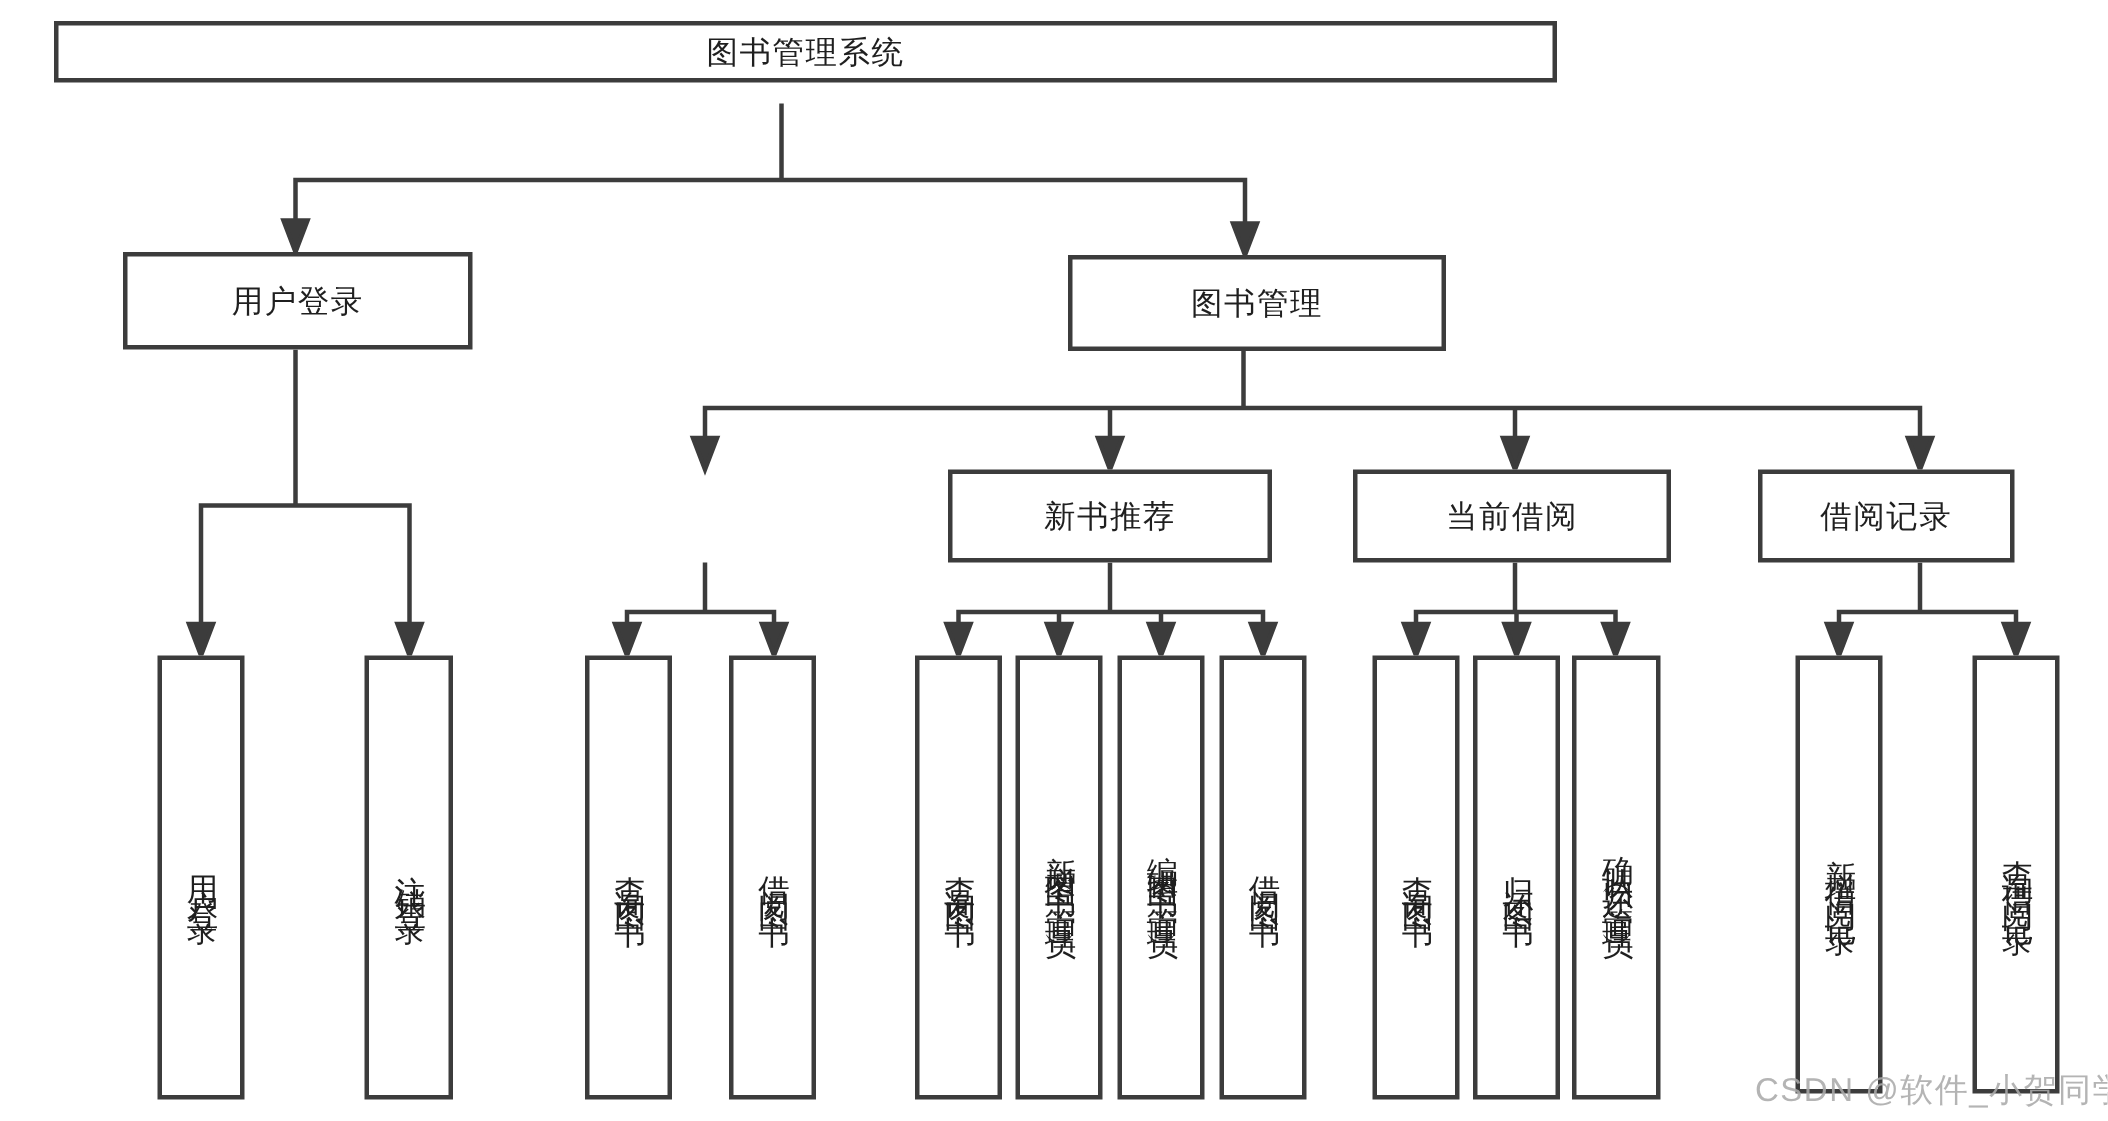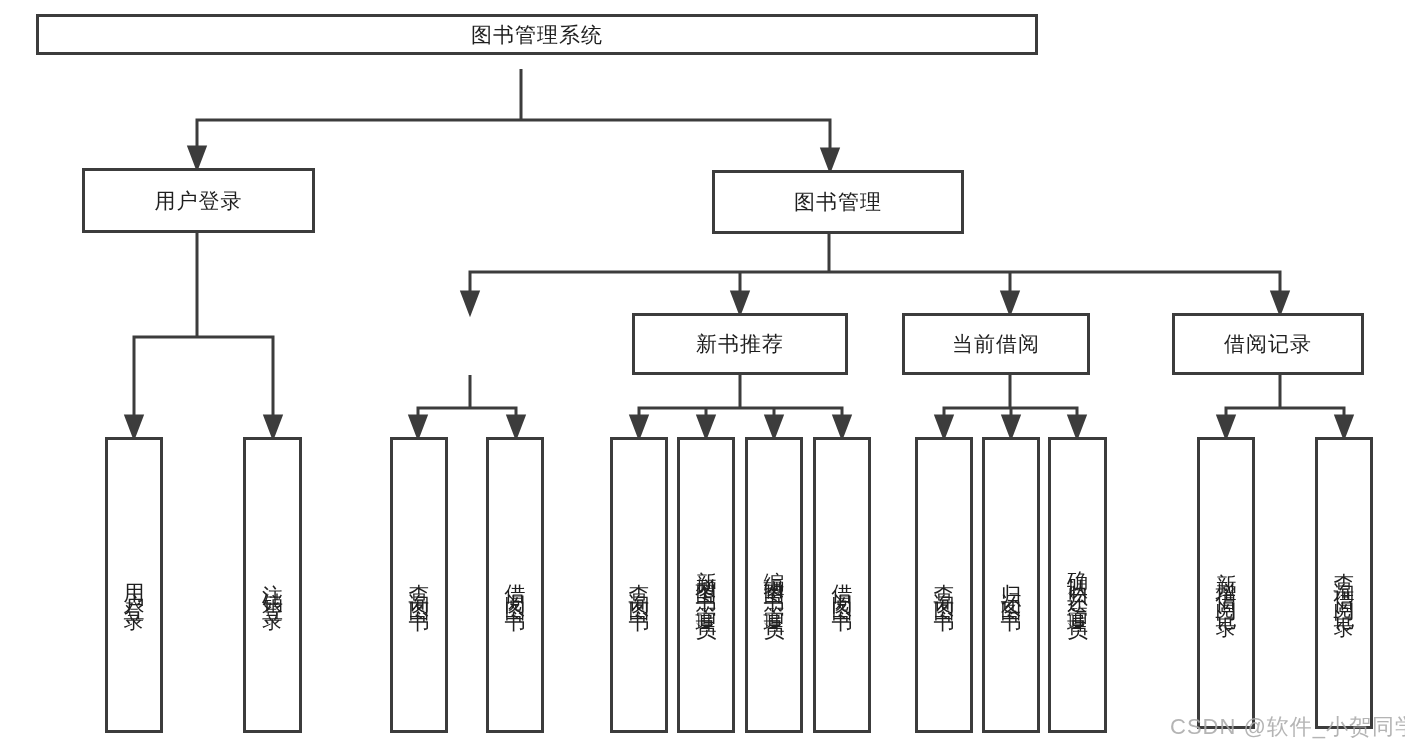--- a/index.html
+++ b/index.html
@@ -36,22 +36,22 @@
     letter-spacing: 9px;
     color: #1f1f1f;
   }
   .vnode.tight .vlabel { letter-spacing: 7px; }
   
   #node-root        { left: 36px;   top: 14px;  width: 1002px; height: 41px; }
   #node-l2-login    { left: 82px;   top: 168px; width: 233px;  height: 65px; }
   #node-l2-bookmgmt { left: 712px;  top: 170px; width: 252px;  height: 64px; }
   #node-l3-newbook  { left: 362px;  top: 313px; width: 216px;  height: 62px; }
   #node-l3-borrow   { left: 632px;  top: 313px; width: 216px;  height: 62px; }
-  #node-l3-current  { left: 902px;  top: 313px; width: 188px;  height: 62px; font-family: Liberation Serif, serif; }
-  #node-l3-records  { left: 1172px; top: 313px; width: 192px;  height: 62px; }
+  #node-l3-current  { left: 902px;  top: 313px; width: 212px;  height: 62px; font-family: Liberation Serif, serif; }
+  #node-l3-records  { left: 1172px; top: 313px; width: 171px;  height: 62px; }
   #node-v-userlogin    { left: 105px;  top: 437px; width: 58px; height: 296px; }
   #node-v-logout       { left: 243px;  top: 437px; width: 59px; height: 296px; }
   #node-v-query1       { left: 390px;  top: 437px; width: 58px; height: 296px; }
   #node-v-borrow1      { left: 486px;  top: 437px; width: 58px; height: 296px; }
   #node-v-query2       { left: 610px;  top: 437px; width: 58px; height: 296px; }
   #node-v-addbook      { left: 677px;  top: 437px; width: 58px; height: 296px; }
   #node-v-editbook     { left: 745px;  top: 437px; width: 58px; height: 296px; }
   #node-v-borrow2      { left: 813px;  top: 437px; width: 58px; height: 296px; }
   #node-v-query3       { left: 915px;  top: 437px; width: 58px; height: 296px; }
   #node-v-return       { left: 982px;  top: 437px; width: 58px; height: 296px; }

